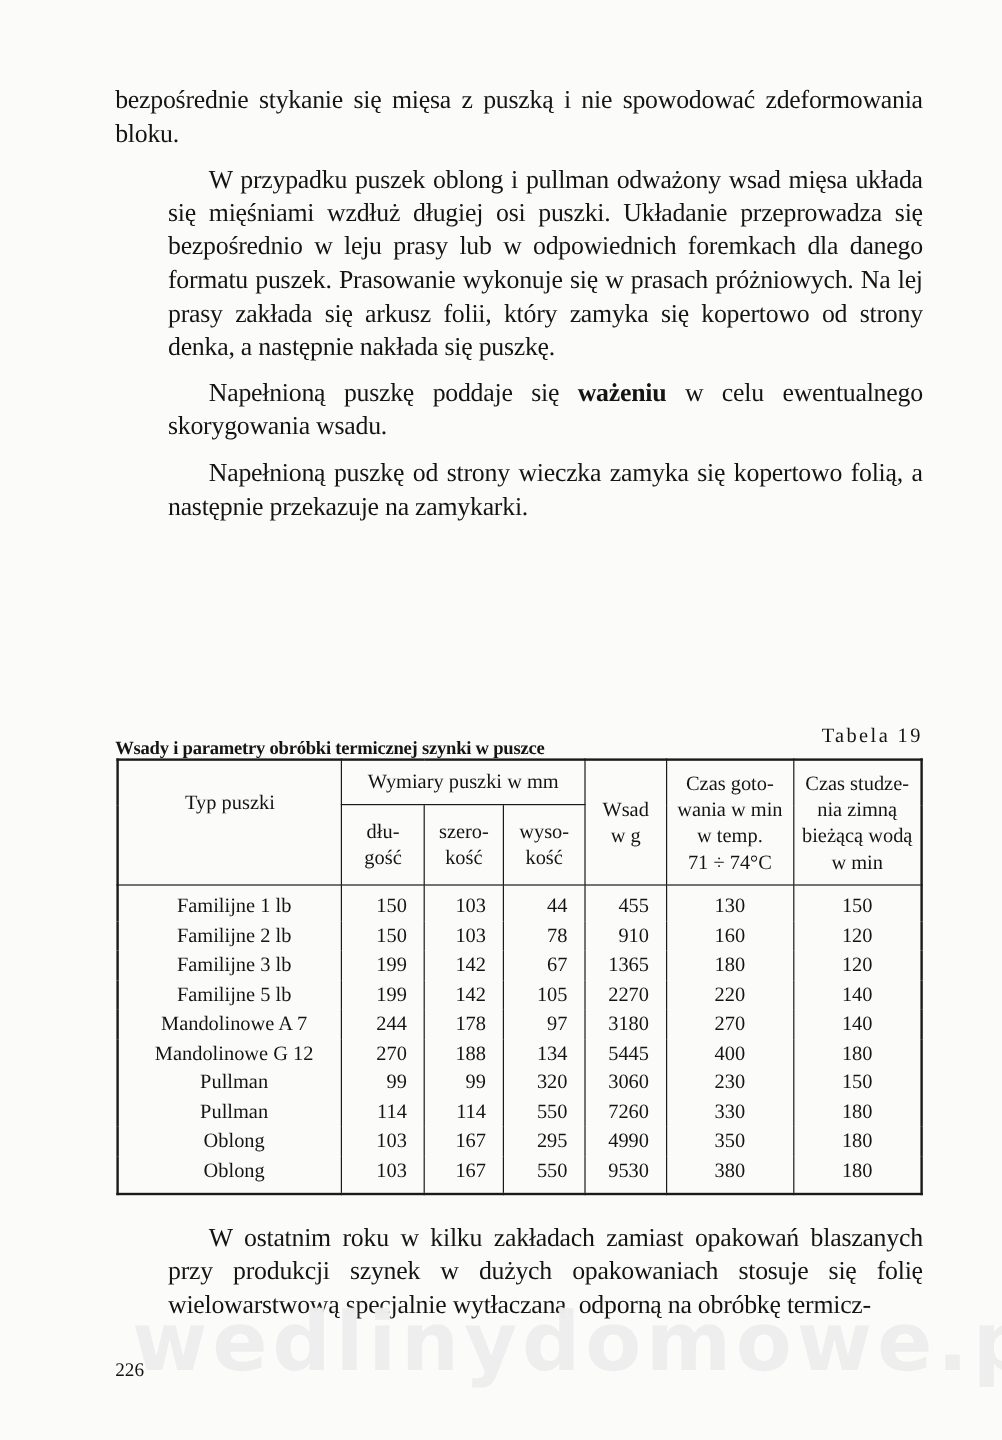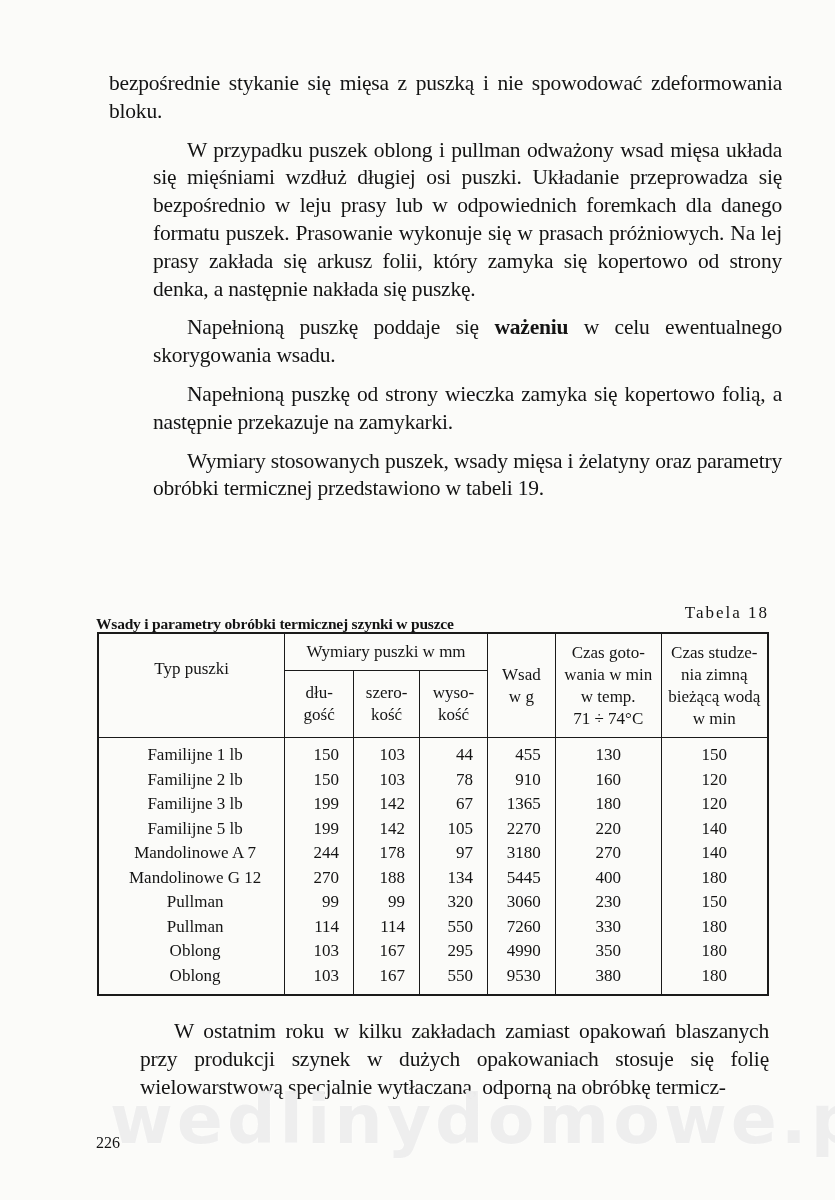--- a/index.html
+++ b/index.html
@@ -1,20 +1,20 @@
 <!DOCTYPE html>
 <html><head>
 <meta charset="utf-8">
 <style>
   html, body { margin: 0; padding: 0; }
   body {
     width: 835px; height: 1200px; background: #fbfbf9; position: relative; overflow: hidden;
     font-family: "Liberation Serif", "DejaVu Serif", serif; color: #141414;
   }
-  .page { position: absolute; left: 109px; top: 70px; width: 673px; }
+  .page { position: absolute; left: 96px; top: 70px; width: 673px; }
   .para {
     font-size: 21.5px; line-height: 27.8px; margin: 0 0 11px 0;
     text-align: justify; text-align-last: left; letter-spacing: -0.2px;
   }
   .para.indent { text-indent: 34px; margin-left: 44px; }
   .para b { font-weight: bold; }
   .t-caption {
     position: absolute; left: 96px; top: 603px; width: 673px; height: 22px;
     font-size: 15.5px;
   }
@@ -49,26 +49,25 @@
   .pagenum { position: absolute; left: 96px; top: 1134px; font-size: 16px; }
 </style>
 </head>
 <body>
 
 <div class="page">
   <p class="para">bezpośrednie stykanie się mięsa z puszką i nie spowodować zdeformowania bloku.</p>
   <p class="para indent">W przypadku puszek oblong i pullman odważony wsad mięsa układa się mięśniami wzdłuż długiej osi puszki. Układanie przeprowadza się bezpośrednio w leju prasy lub w odpowiednich foremkach dla danego formatu puszek. Prasowanie wykonuje się w prasach próżniowych. Na lej prasy zakłada się arkusz folii, który zamyka się kopertowo od strony denka, a następnie nakłada się puszkę.</p>
   <p class="para indent"><span>Napełnioną puszkę poddaje się </span><b>ważeniu</b><span> w celu ewentualnego skorygowania wsadu.</span></p>
   <p class="para indent">Napełnioną puszkę od strony wieczka zamyka się kopertowo folią, a następnie przekazuje na zamykarki.</p>
-  <p class="para indent">Wymiary stosowanych puszek, wsady mięsa i żelatyny oraz parametry obróbki termicznej przedstawiono w tabeli 19.</p>
 </div>
 
 <div class="t-caption">
   <span class="title">Wsady i parametry obróbki termicznej szynki w puszce</span>
-  <span class="num">Tabela 18</span>
+  <span class="num">Tabela 19</span>
 </div>
 
 <table class="data">
   <colgroup>
     <col class="c-typ">
       <col class="c-dl">
       <col class="c-sz">
       <col class="c-wy">
       <col class="c-ws">
       <col class="c-cg">

